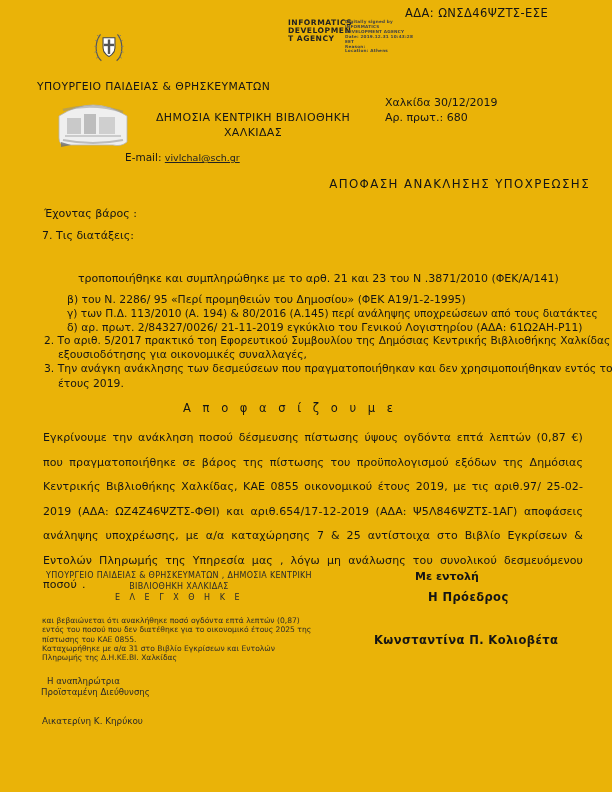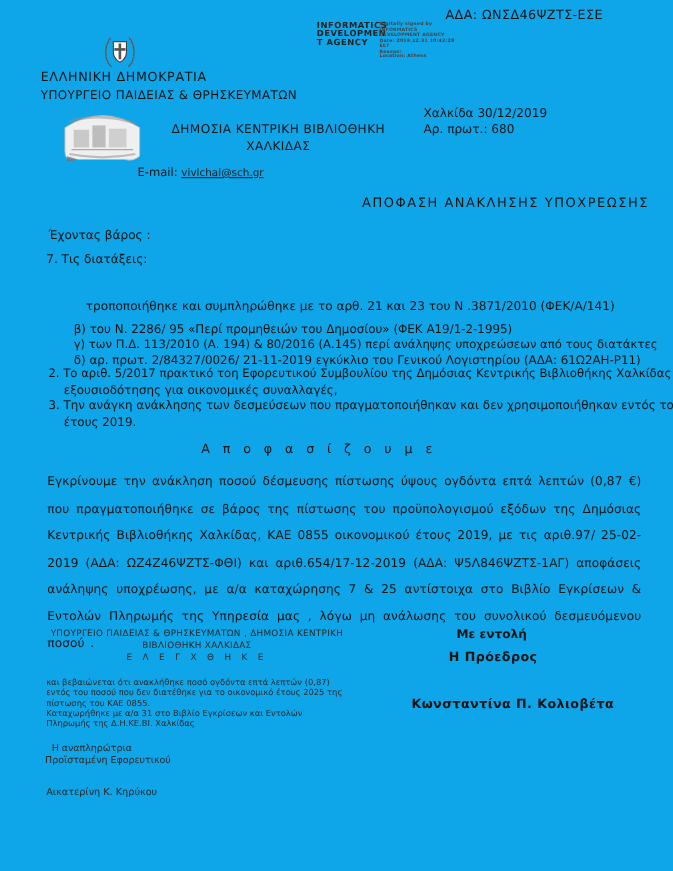--- a/index.html
+++ b/index.html
@@ -1,17 +1,17 @@
 <!DOCTYPE html>
 <html><head>
 <meta charset="utf-8">
 <style>
   html,body{margin:0;padding:0;background:#e8e8e8;}
   .page{
-    position:relative;width:612px;height:792px;background:#0ea5e9;
+    position:relative;width:612px;height:792px;background:#eab308;
     margin:0 auto;overflow:hidden;
     font-family:"DejaVu Sans","Liberation Sans",sans-serif;
     color:#151515;
   }
   .abs{position:absolute;white-space:nowrap;}
   
   .ada{left:405px;top:6px;font-size:11.5px;letter-spacing:.4px;}
   .stamp-agency{left:288px;top:19px;font-size:7.6px;font-weight:bold;line-height:8.2px;letter-spacing:.5px;color:#222;}
   .stamp-details{left:345px;top:20px;font-size:4.2px;font-weight:bold;line-height:4.9px;color:#444;letter-spacing:.2px;}
   .emblem{left:92px;top:31px;width:34px;height:34px;}
@@ -43,21 +43,21 @@
   }
   
   .checked-head{left:45px;top:570px;width:268px;text-align:center;font-size:8px;line-height:11px;letter-spacing:.3px;white-space:normal;color:#2a2a2a;}
   .checked-head .sp{letter-spacing:3.5px;}
   .cert{left:42px;top:616px;width:278px;font-size:7.6px;line-height:9.3px;white-space:normal;color:#2a2a2a;}
   .role1{left:47px;top:676px;font-size:8.6px;color:#2a2a2a;}
   .role2{left:41px;top:687px;font-size:8.6px;color:#2a2a2a;}
   .signer-left{left:42px;top:716px;font-size:8.8px;color:#2a2a2a;}
   
   .by-order{left:415px;top:570px;font-size:11px;font-weight:bold;}
-  .president{left:408px;top:590px;font-size:11.5px;font-weight:bold;letter-spacing:.4px;}
+  .president{left:428px;top:590px;font-size:11.5px;font-weight:bold;letter-spacing:.4px;}
   .signer-right{left:374px;top:633px;font-size:11.5px;font-weight:bold;letter-spacing:.4px;}
 </style>
 </head>
 <body>
 
 <div class="page">
 
   <div class="abs ada">ΑΔΑ: ΩΝΣΔ46ΨΖΤΣ-ΕΣΕ</div>
 
   <div class="abs stamp-agency">
@@ -79,21 +79,20 @@
     <svg width="34" height="34" viewBox="0 0 40 40">
       <path d="M10,4 C3,13 3,28 11,35" stroke="#555" stroke-width="1.3" fill="none"></path>
       <path d="M30,4 C37,13 37,28 29,35" stroke="#555" stroke-width="1.3" fill="none"></path>
       <path d="M9,7 l-3,-2 M7,12 l-3,-1 M6,18 l-3,0 M6,24 l-3,1 M8,30 l-3,2 M31,7 l3,-2 M33,12 l3,-1 M34,18 l3,0 M34,24 l3,1 M32,30 l3,2" stroke="#777" stroke-width="1" fill="none"></path>
       <path d="M13,8 h14 v12 c0,7 -7,10 -7,10 c0,0 -7,-3 -7,-10 z" fill="#fff" stroke="#444" stroke-width="1.2"></path>
       <rect x="18.6" y="10" width="2.8" height="17" fill="#555"></rect>
       <rect x="14" y="15" width="12" height="2.8" fill="#555"></rect>
     </svg>
   </div>
 
-  <div class="abs republic">ΕΛΛΗΝΙΚΗ ΔΗΜΟΚΡΑΤΙΑ</div>
   <div class="abs ministry">ΥΠΟΥΡΓΕΙΟ ΠΑΙΔΕΙΑΣ &amp; ΘΡΗΣΚΕΥΜΑΤΩΝ</div>
 
   <div class="abs place-date">Χαλκίδα 30/12/2019</div>
   <div class="abs protocol">Αρ. πρωτ.: 680</div>
 
   <div class="abs photo">
     <svg width="72" height="48" viewBox="0 0 72 48">
       <path d="M2,16 Q36,-6 70,16 L70,42 Q64,47 56,45 L10,45 Q2,46 2,38 Z" fill="#efefef" stroke="#b5b5b5" stroke-width="0.8"></path>
       <rect x="10" y="18" width="14" height="16" fill="#c9c9c9"></rect>
       <rect x="27" y="14" width="12" height="20" fill="#bdbdbd"></rect>
@@ -137,20 +136,20 @@
     <div class="sp">Ε Λ Ε Γ Χ Θ Η Κ Ε</div>
   </div>
   <div class="abs cert">
     <div>και βεβαιώνεται ότι ανακλήθηκε ποσό ογδόντα επτά λεπτών (0,87)</div>
     <div>εντός του ποσού που δεν διατέθηκε για το οικονομικό έτους 2025 της</div>
     <div>πίστωσης του ΚΑΕ 0855.</div>
     <div>Καταχωρήθηκε με α/α 31 στο Βιβλίο Εγκρίσεων και Εντολών</div>
     <div>Πληρωμής της Δ.Η.ΚΕ.ΒΙ. Χαλκίδας</div>
   </div>
   <div class="abs role1">Η αναπληρώτρια</div>
-  <div class="abs role2">Προϊσταμένη Εφορευτικού</div>
+  <div class="abs role2">Προϊσταμένη Διεύθυνσης</div>
   <div class="abs signer-left">Αικατερίνη Κ. Κηρύκου</div>
 
   <div class="abs by-order">Με εντολή</div>
   <div class="abs president">Η Πρόεδρος</div>
   <div class="abs signer-right">Κωνσταντίνα Π. Κολιοβέτα</div>
 
 </div>
 
 </body></html>

